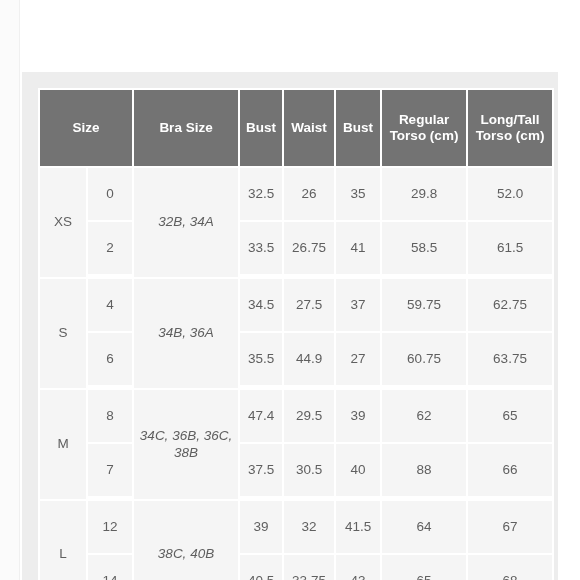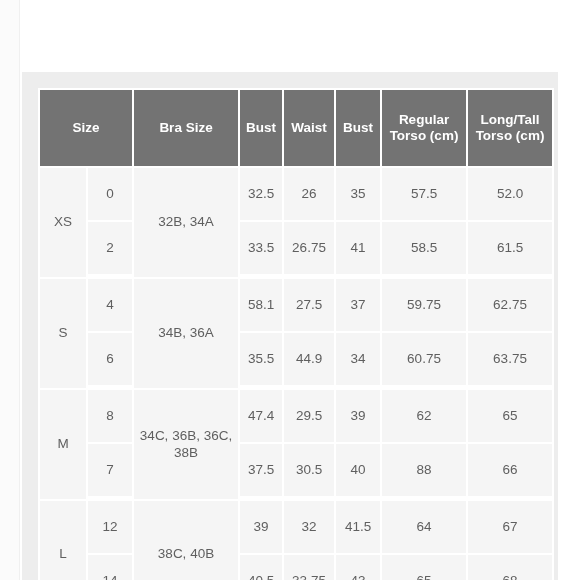--- a/index.html
+++ b/index.html
@@ -104,20 +104,21 @@
     height: 52px;
     padding: 0 1px;
     line-height: 1.25;
     font-weight: normal;
   }
   td.size-letter {
     font-size: 13.5px;
   }
   td.bra {
     line-height: 1.45;
+    font-style: italic;
   }
   
   tr.group-end > td {
     border-bottom: 3px solid #ffffff;
   }
 
   .col-letter  { width: 46px; }
   .col-num     { width: 44px; }
   .col-bra     { width: 104px; }
   .col-bust    { width: 42px; }
@@ -159,46 +160,46 @@
           </tr>
         </thead>
         <tbody id="table-body">
             <tr>
               <td class="size-letter" rowspan="2">XS</td>
               <td>0</td>
               <td class="bra" rowspan="2">32B, 34A</td>
               <td>32.5</td>
               <td>26</td>
               <td>35</td>
-              <td>57.5</td>
+              <td>29.8</td>
               <td>52.0</td>
             </tr>
             <tr class="group-end">
               <td>2</td>
               <td>33.5</td>
               <td>26.75</td>
               <td>41</td>
               <td>58.5</td>
               <td>61.5</td>
             </tr>
             <tr>
               <td class="size-letter" rowspan="2">S</td>
               <td>4</td>
               <td class="bra" rowspan="2">34B, 36A</td>
-              <td>58.1</td>
+              <td>34.5</td>
               <td>27.5</td>
               <td>37</td>
               <td>59.75</td>
               <td>62.75</td>
             </tr>
             <tr class="group-end">
               <td>6</td>
               <td>35.5</td>
               <td>44.9</td>
-              <td>34</td>
+              <td>27</td>
               <td>60.75</td>
               <td>63.75</td>
             </tr>
             <tr>
               <td class="size-letter" rowspan="2">M</td>
               <td>8</td>
               <td class="bra" rowspan="2">34C, 36B, 36C, 38B</td>
               <td>47.4</td>
               <td>29.5</td>
               <td>39</td>

